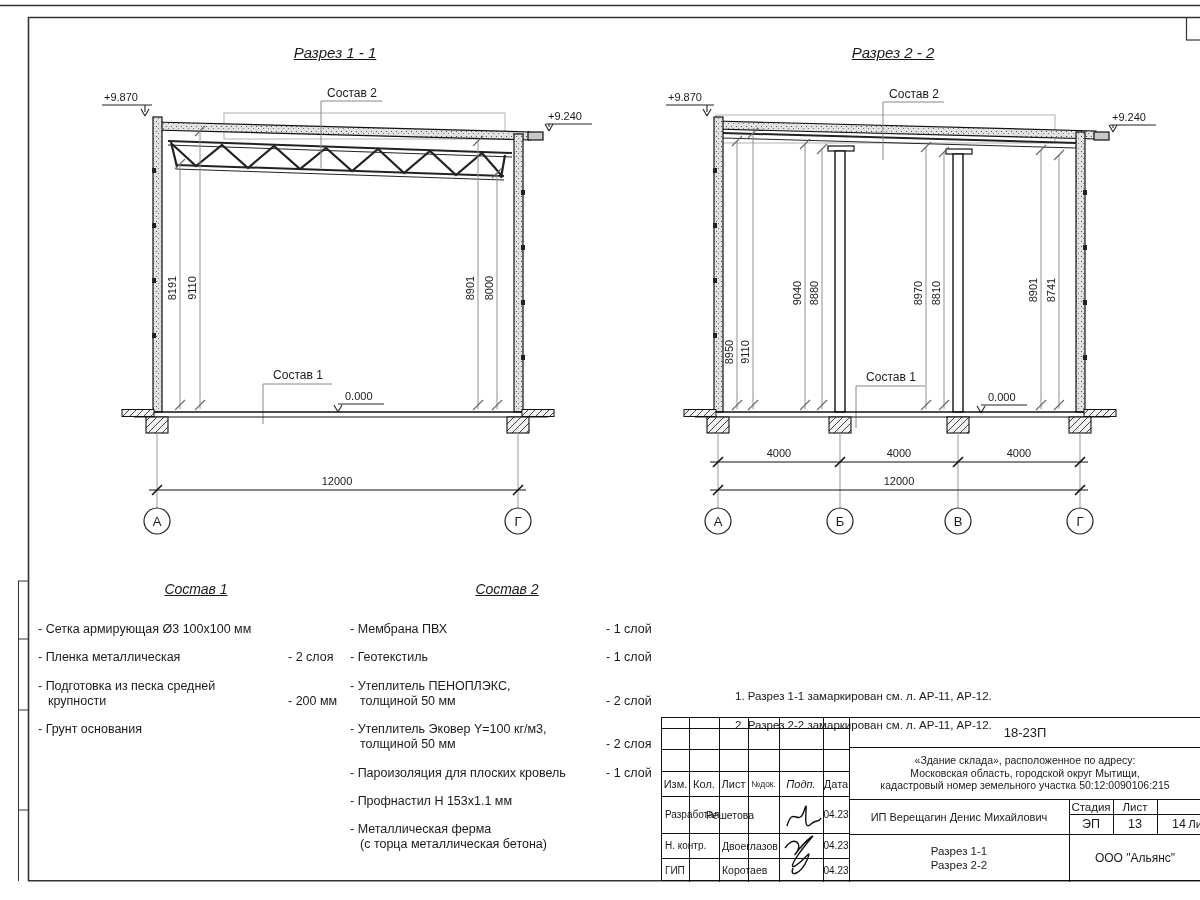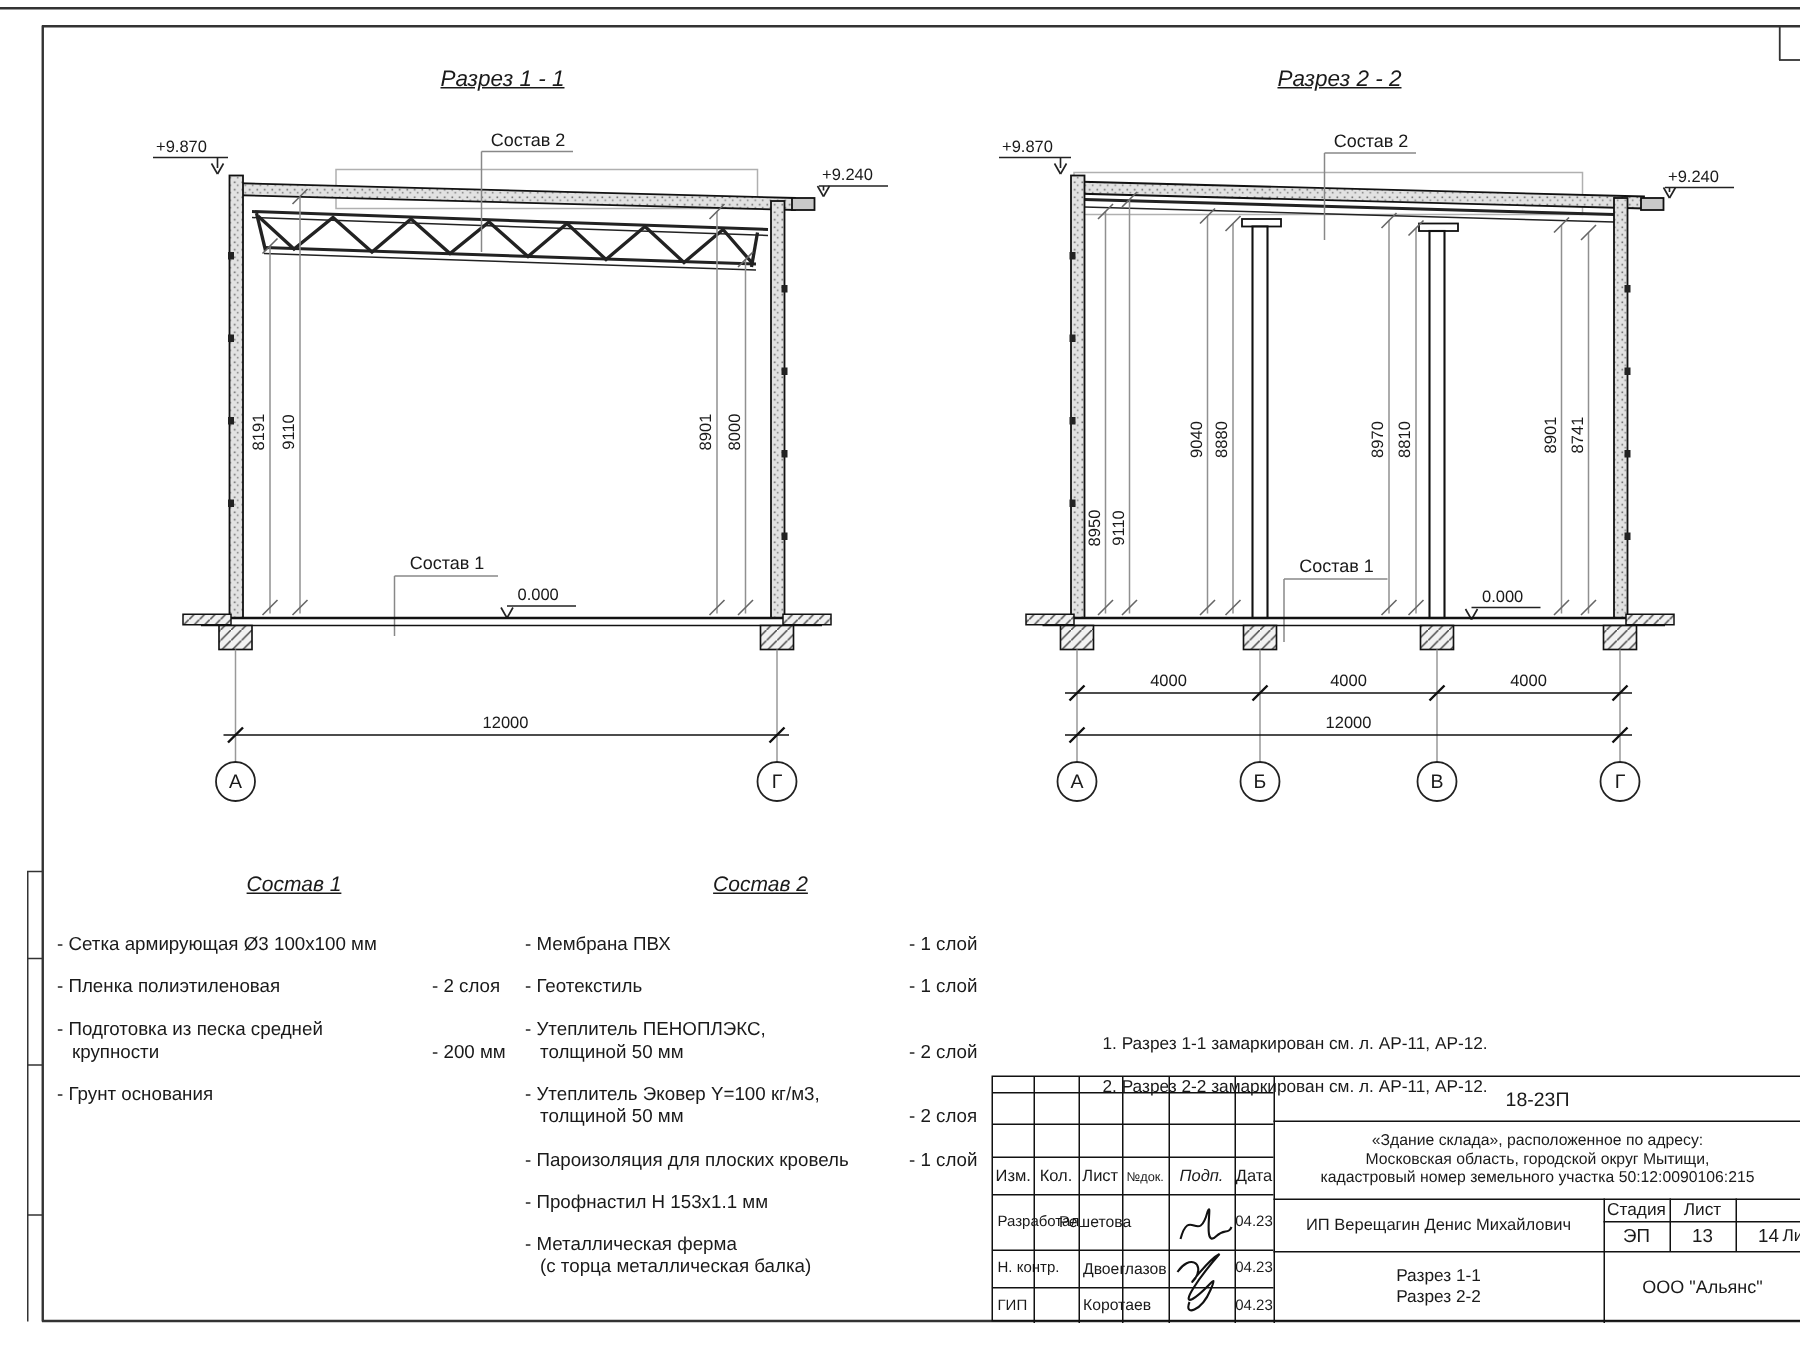--- a/index.html
+++ b/index.html
@@ -324,21 +324,21 @@
 <div class="abs sec-title" style="left:270px;top:44px;width:130px;"><span>Разрез 1 - 1</span></div>
 <div class="abs sec-title" style="left:828px;top:44px;width:130px;"><span>Разрез 2 - 2</span></div>
 
 <div class="abs list-title" style="left:146px;top:581px;width:100px;"><span>Состав 1</span></div>
 <div class="abs mat-list" style="left:38px;top:622px;width:300px;">
   <div class="mat-item">
     <div class="mat-name s1-name">- Сетка армирующая Ø3 100х100 мм</div>
     <div class="mat-value"></div>
   </div>
   <div class="mat-item">
-    <div class="mat-name s1-name">- Пленка полиэтиленовая</div>
+    <div class="mat-name s1-name">- Пленка металлическая</div>
     <div class="mat-value">-  2 слоя</div>
   </div>
   <div class="mat-item">
     <div class="mat-name s1-name">- Подготовка из песка средней
 крупности</div>
     <div class="mat-value">- 200 мм</div>
   </div>
   <div class="mat-item">
     <div class="mat-name s1-name">- Грунт основания</div>
     <div class="mat-value"></div>
@@ -368,21 +368,21 @@
   <div class="mat-item">
     <div class="mat-name s2-name">- Пароизоляция для плоских кровель</div>
     <div class="mat-value">- 1 слой</div>
   </div>
   <div class="mat-item">
     <div class="mat-name s2-name">- Профнастил Н 153х1.1 мм</div>
     <div class="mat-value"></div>
   </div>
   <div class="mat-item">
     <div class="mat-name s2-name">- Металлическая ферма
-(с торца металлическая балка)</div>
+(с торца металлическая бетона)</div>
     <div class="mat-value"></div>
   </div>
 </div>
 
 <div class="abs notes" style="left:735px;top:674px;">
   <div>1. Разрез 1-1 замаркирован см. л. АР-11, АР-12.</div>
   <div>2. Разрез 2-2 замаркирован см. л. АР-11, АР-12.</div>
 </div>
 
 <div id="tb" class="abs">

